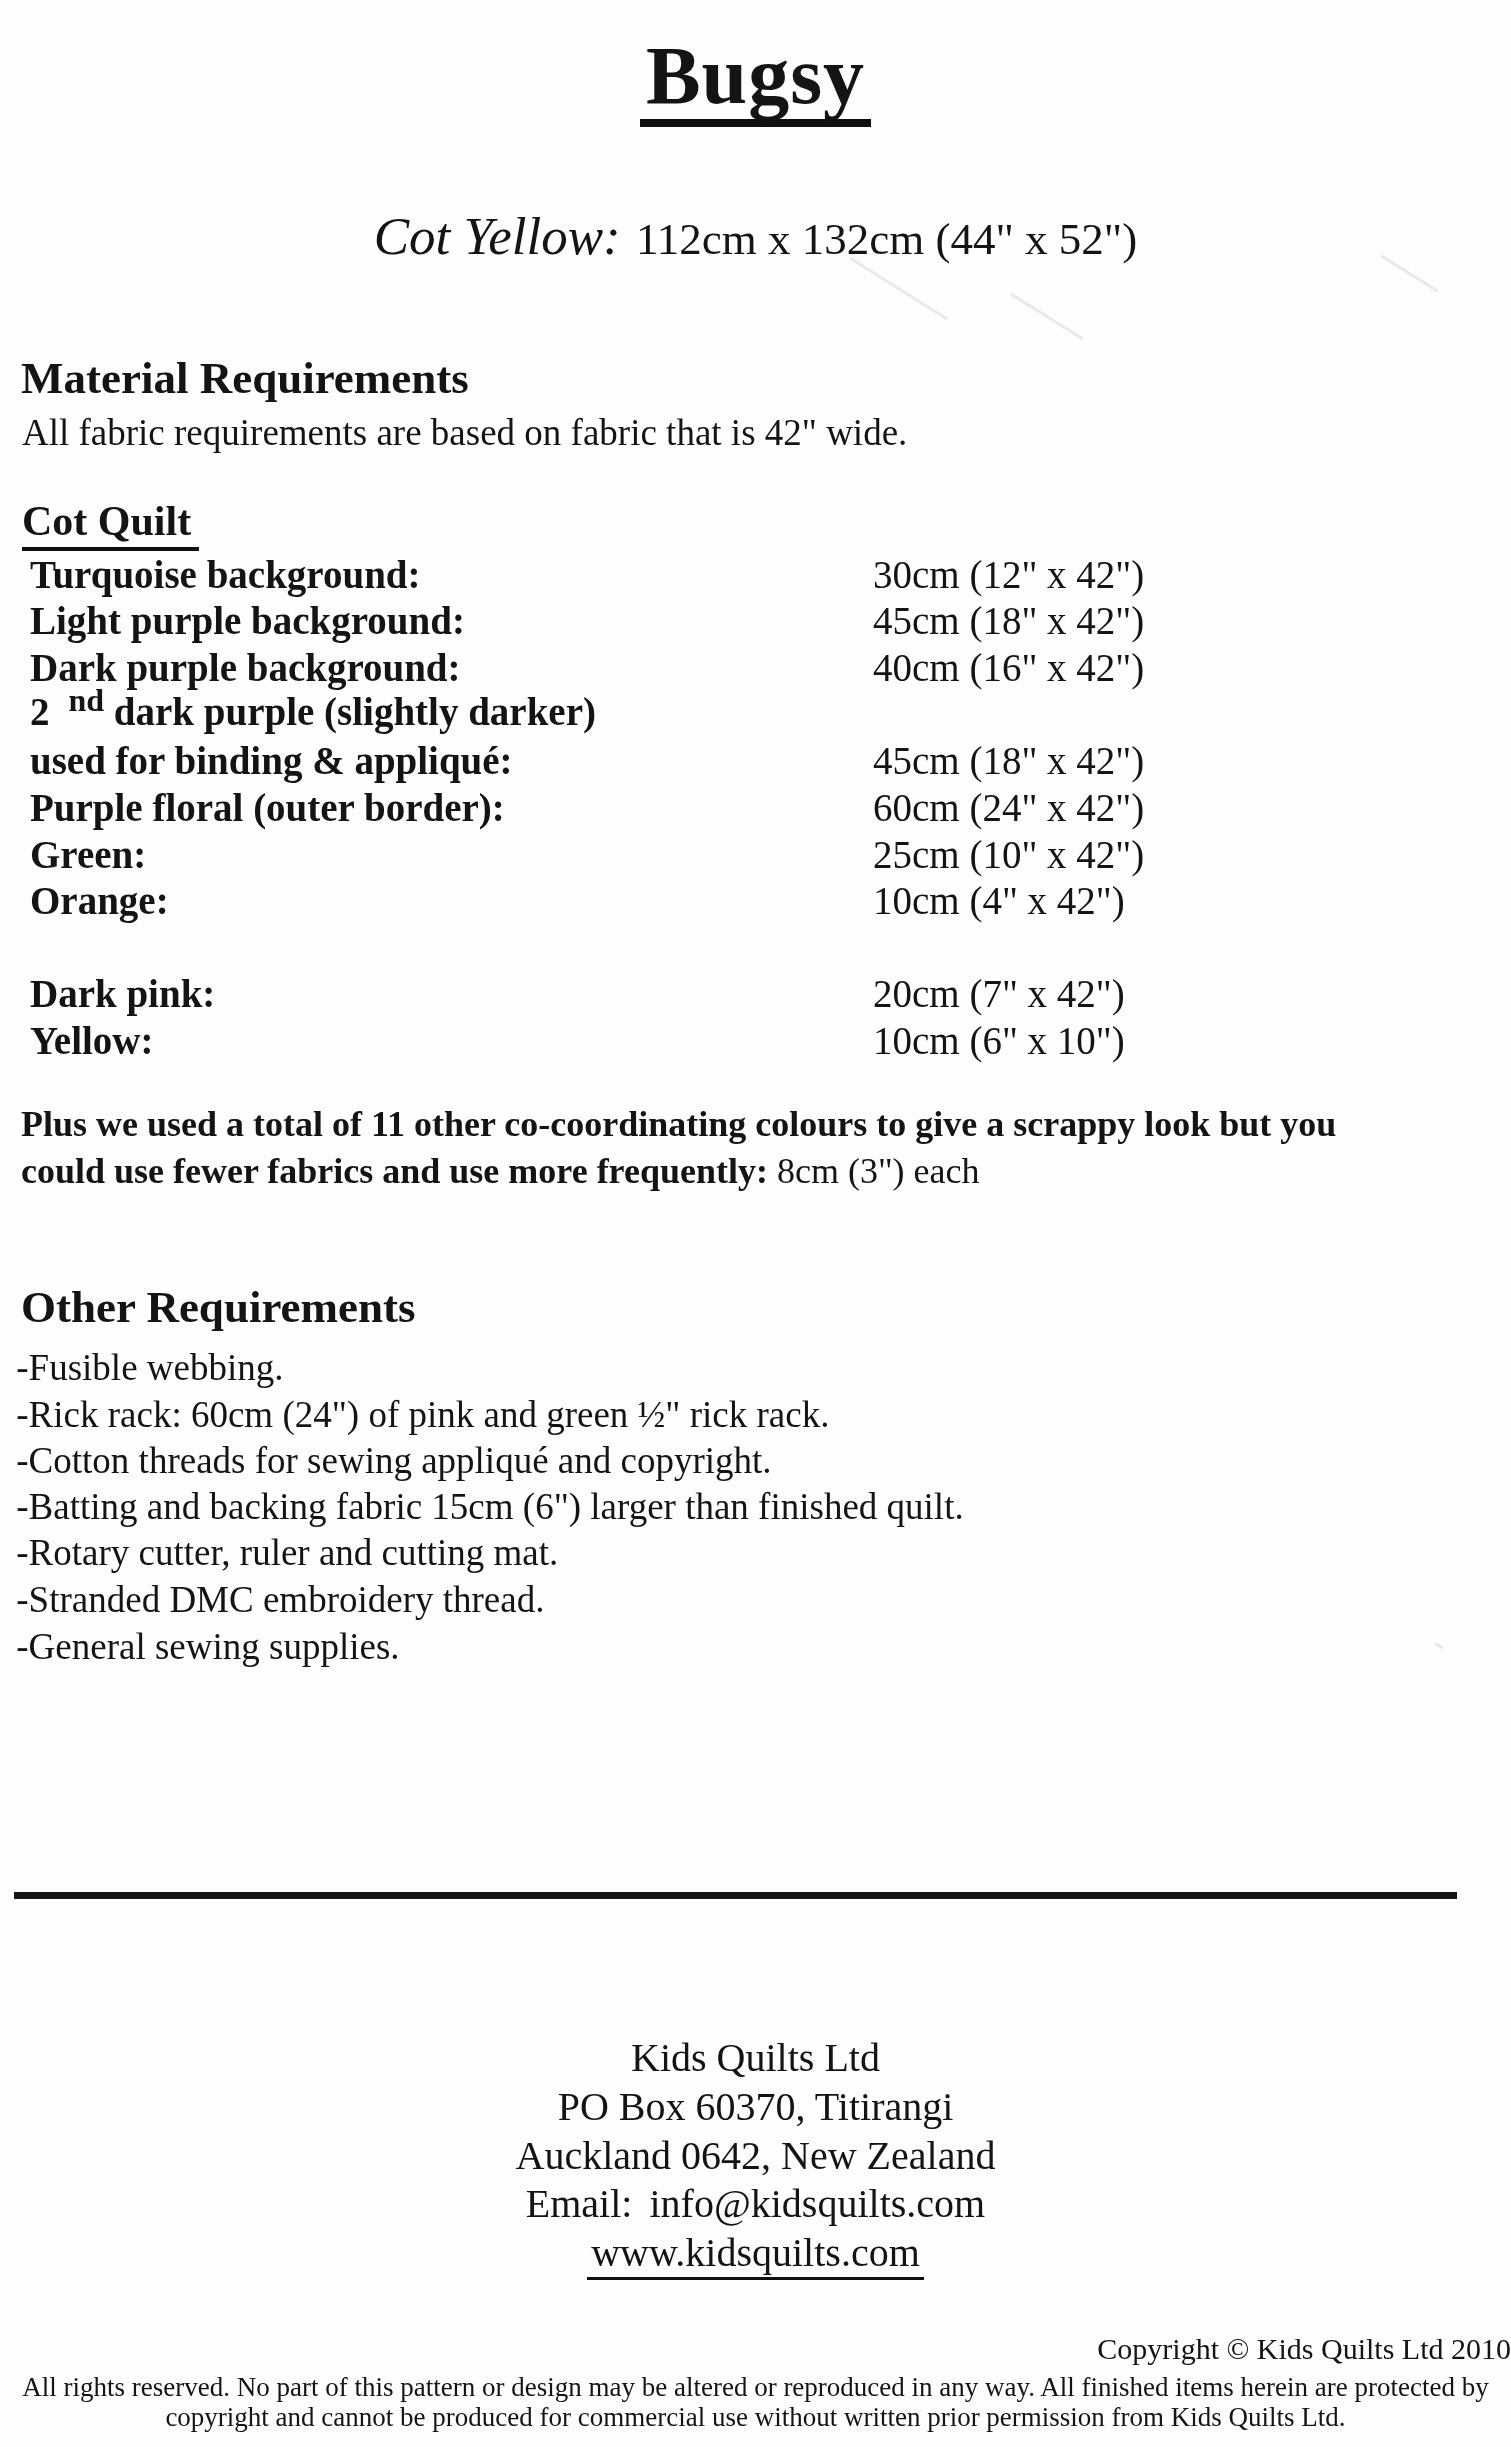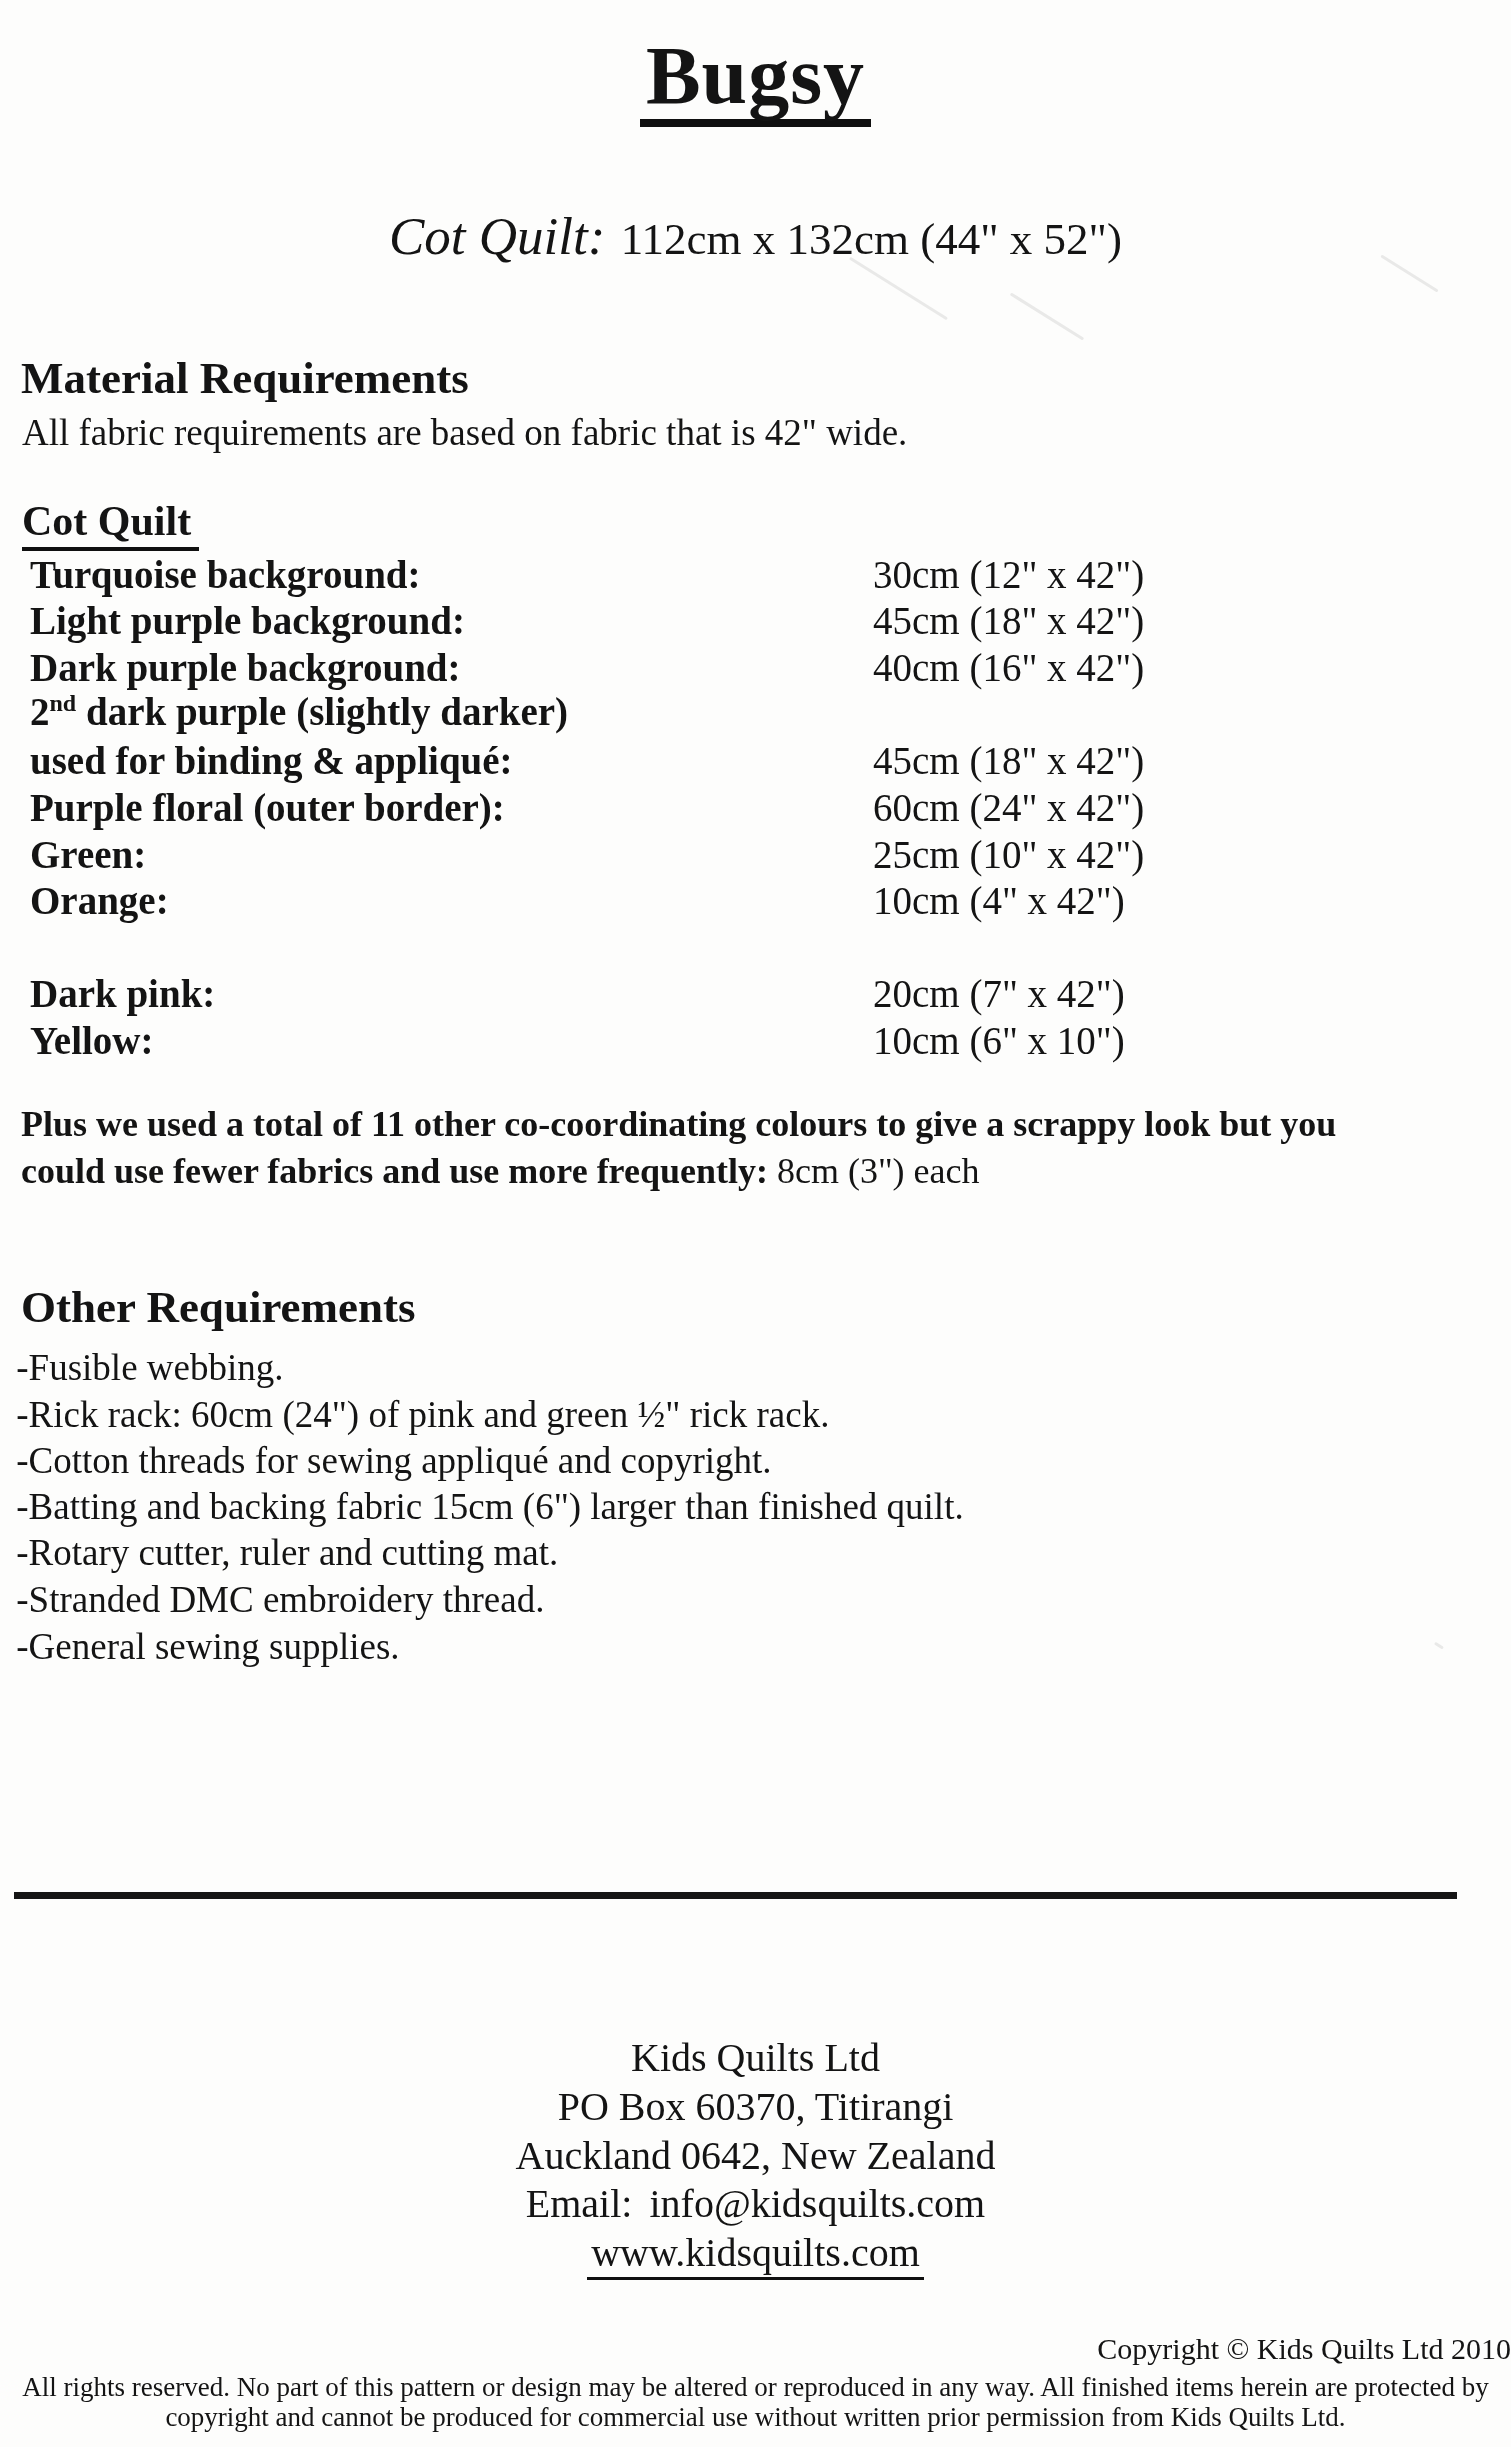--- a/index.html
+++ b/index.html
@@ -29,21 +29,21 @@
   .h-material{position:absolute;left:21px;top:352px;font-size:45px;font-weight:bold;}
   .material-note{position:absolute;left:22px;top:411px;font-size:37px;}
   .h-cotquilt{
     position:absolute;left:22px;top:497px;
     font-size:42px;font-weight:bold;
     border-bottom:4.8px solid #101010;padding:0 7.6px 1.9px 0;
   }
   
   .fabric-row{position:absolute;left:30px;width:1463px;height:48px;font-size:39px;font-weight:bold;white-space:nowrap;}
   .fabric-row .val{position:absolute;left:843px;top:0;font-weight:normal;}
-  .fabric-row sup{font-size:24px;vertical-align:super;line-height:0;}
+  .fabric-row sup{font-size:32px;vertical-align:super;line-height:0;margin-left:19px;}
   
   .scrappy{position:absolute;left:21px;width:1482px;font-size:36px;font-weight:bold;white-space:nowrap;line-height:47px;}
   .scrappy .tail{font-weight:normal;}
   
   .h-other{position:absolute;left:21px;top:1281px;font-size:45px;font-weight:bold;}
   .other-item{position:absolute;left:16.3px;width:1482px;font-size:37px;white-space:nowrap;}
   
   .rule{position:absolute;left:14.3px;top:1892px;width:1443px;height:6.7px;background:#151515;}
   
   .addr{position:absolute;left:0;width:100%;text-align:center;font-size:40px;white-space:nowrap;}
@@ -60,21 +60,21 @@
 </head>
 <body>
 
 <div class="page">
 
   <div class="title-wrap">
     <span class="doc-title">Bugsy</span>
   </div>
 
   <div class="subtitle">
-    <span class="cot">Cot Quilt:</span><span class="dims">112cm x 132cm (44" x 52")</span>
+    <span class="cot">Cot Yellow:</span><span class="dims">112cm x 132cm (44" x 52")</span>
   </div>
 
   <div class="h-material">Material Requirements</div>
   <div class="material-note">All fabric requirements are based on fabric that is 42" wide.</div>
 
   <div class="h-cotquilt">Cot Quilt</div>
 
   <div class="fabric-row" style="top:552px">
     <span class="lbl">Turquoise background:</span>
     <span class="val">30cm (12" x 42")</span>

